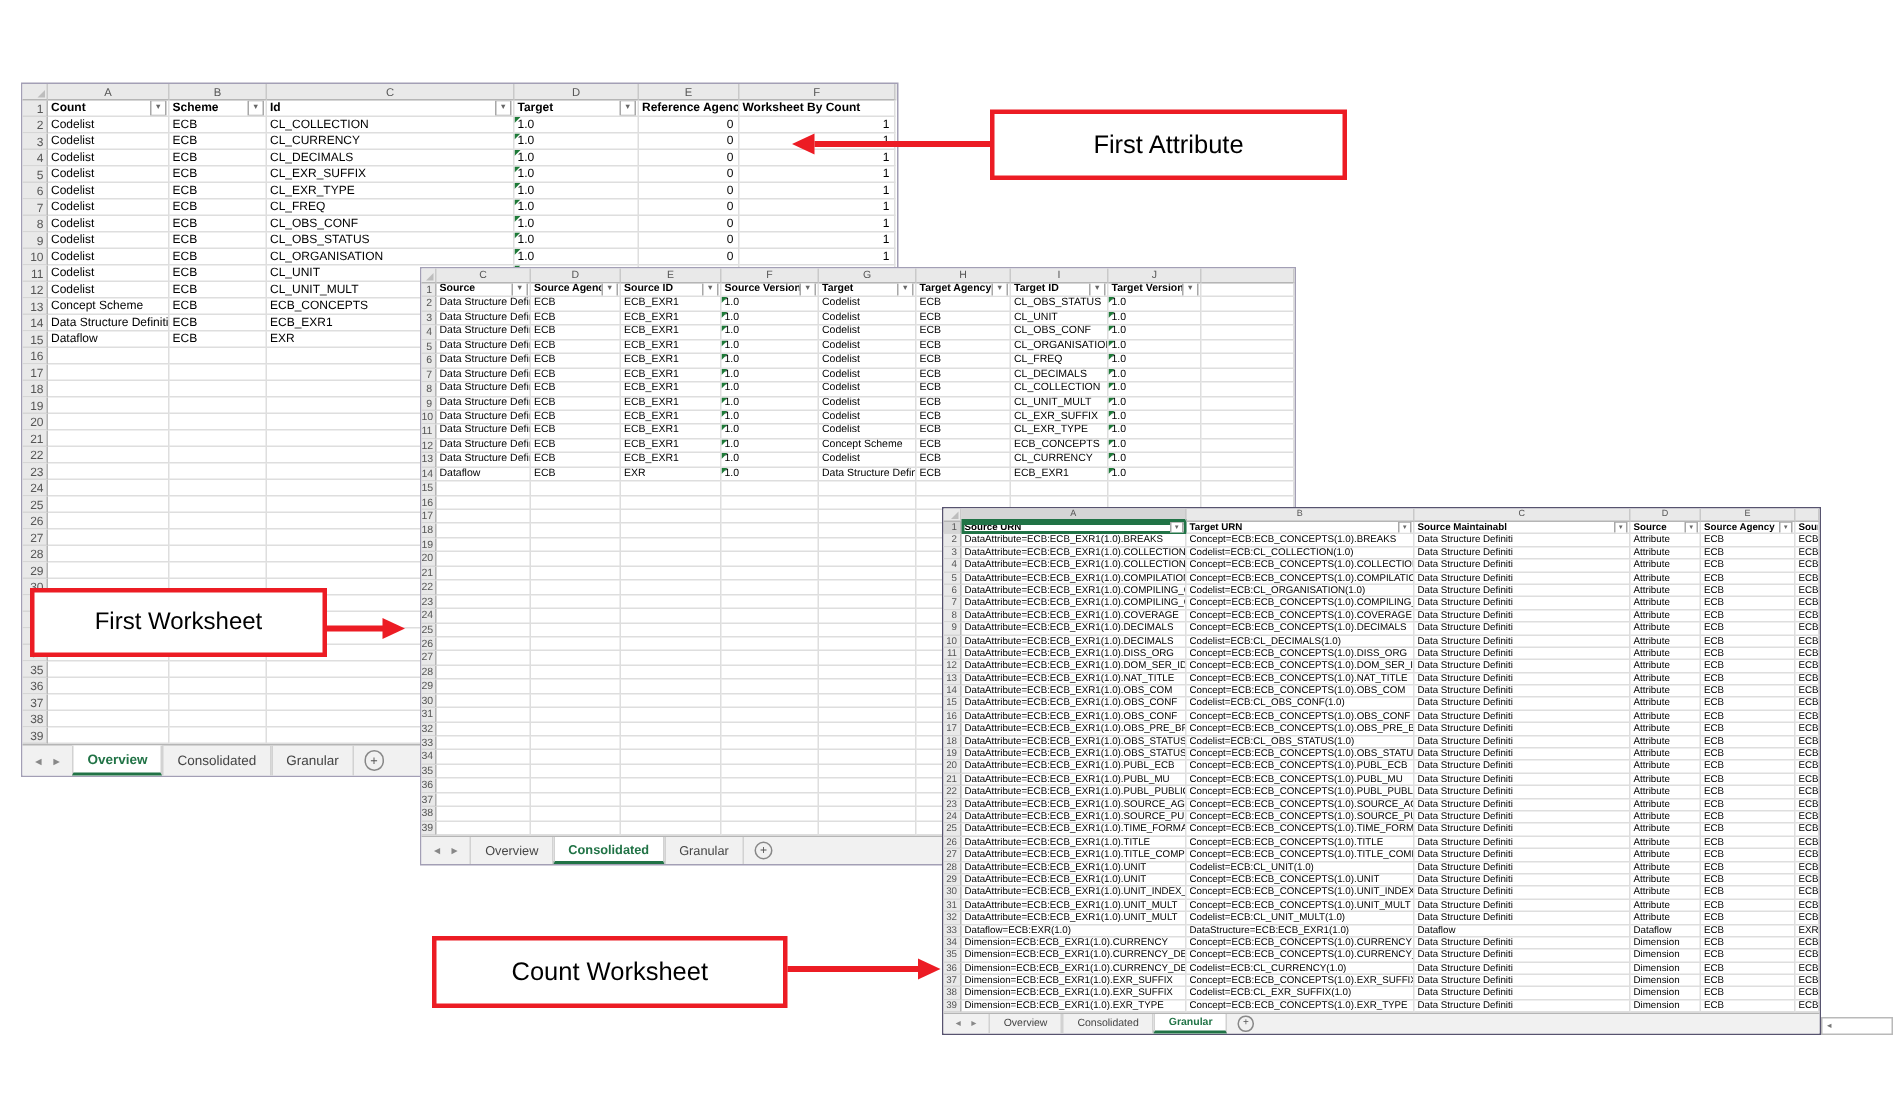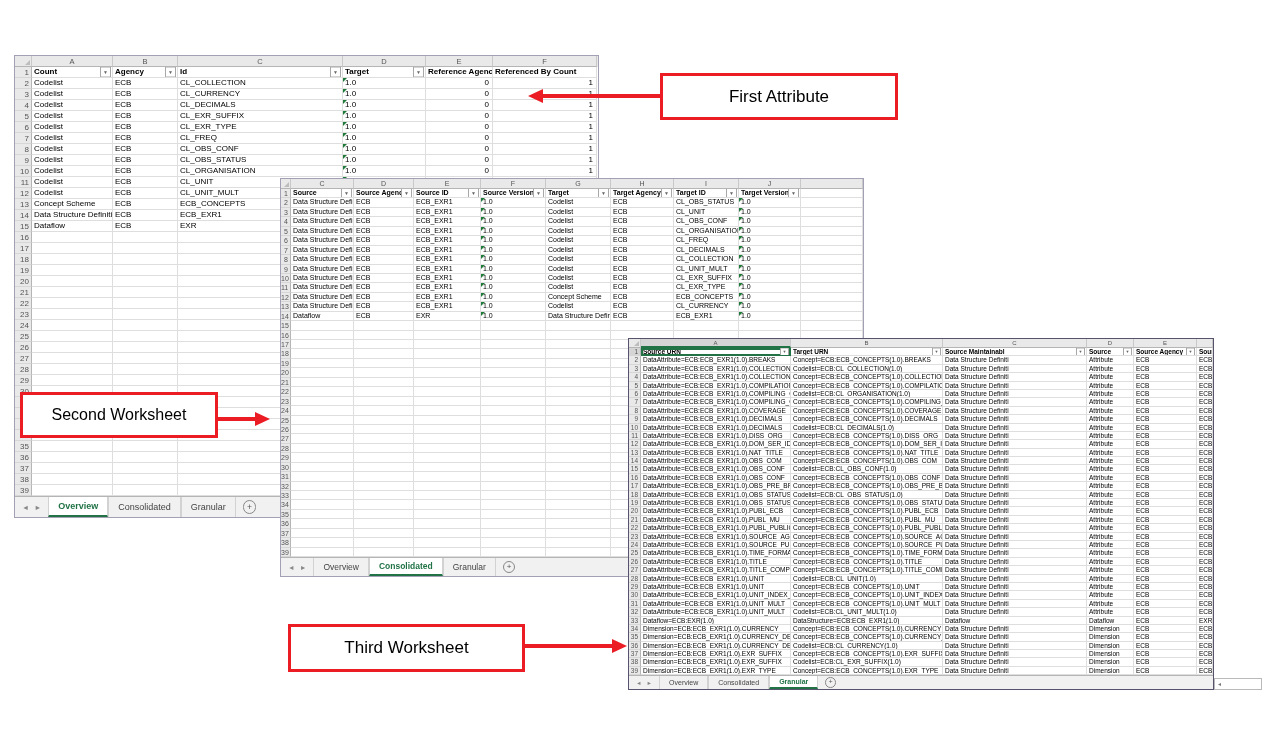--- a/index.html
+++ b/index.html
@@ -86,25 +86,25 @@
         <div class="cl" style="width: 81px;">A</div>
         <div class="cl" style="width: 65px;">B</div>
         <div class="cl" style="width: 165px;">C</div>
         <div class="cl" style="width: 83px;">D</div>
         <div class="cl" style="width: 67px;">E</div>
         <div class="cl" style="width: 104px;">F</div>
       </div>
       <div class="row">
         <div class="rh" style="width: 17px; height: 11px; line-height: 11px; font-size: inherit;">1</div>
         <div class="cell hdrcell" style="width: 81px; height: 11px; line-height: 10px;"><span>Count</span><span class="fbox">▼</span></div>
-        <div class="cell hdrcell" style="width: 65px; height: 11px; line-height: 10px;"><span>Agency</span><span class="fbox">▼</span></div>
+        <div class="cell hdrcell" style="width: 65px; height: 11px; line-height: 10px;"><span>Scheme</span><span class="fbox">▼</span></div>
         <div class="cell hdrcell" style="width: 165px; height: 11px; line-height: 10px;"><span>Id</span><span class="fbox">▼</span></div>
         <div class="cell hdrcell" style="width: 83px; height: 11px; line-height: 10px;"><span>Target</span><span class="fbox">▼</span></div>
         <div class="cell hdrcell" style="width: 67px; height: 11px; line-height: 10px;"><span>Reference Agency</span></div>
-        <div class="cell hdrcell" style="width: 104px; height: 11px; line-height: 10px;"><span>Referenced By Count</span></div>
+        <div class="cell hdrcell" style="width: 104px; height: 11px; line-height: 10px;"><span>Worksheet By Count</span></div>
       </div>
       <div class="row">
         <div class="rh" style="width: 17px; height: 11px; line-height: 11px; font-size: inherit;">2</div>
         <div class="cell" style="width: 81px; height: 11px; line-height: 10px;">Codelist</div>
         <div class="cell" style="width: 65px; height: 11px; line-height: 10px;">ECB</div>
         <div class="cell" style="width: 165px; height: 11px; line-height: 10px;">CL_COLLECTION</div>
         <div class="cell vflag" style="width: 83px; height: 11px; line-height: 10px;">1.0</div>
         <div class="cell num" style="width: 67px; height: 11px; line-height: 10px;">0</div>
         <div class="cell num" style="width: 104px; height: 11px; line-height: 10px;">1</div>
       </div>
@@ -1328,22 +1328,22 @@
   <span class="sarr">◄</span>
 </div>
 
 <div id="callout-first" class="callout">
   <span>First Attribute</span>
 </div>
 <div id="arrow1-shaft" class="shaft"></div>
 <div id="arrow1-head" class="ahead left"></div>
 
 <div id="callout-second" class="callout">
-  <span>Second Worksheet</span>
+  <span>First Worksheet</span>
 </div>
 <div id="arrow2-shaft" class="shaft"></div>
 <div id="arrow2-head" class="ahead right"></div>
 
 <div id="callout-third" class="callout">
-  <span>Third Worksheet</span>
+  <span>Count Worksheet</span>
 </div>
 <div id="arrow3-shaft" class="shaft"></div>
 <div id="arrow3-head" class="ahead right"></div>
 
 </body></html>

